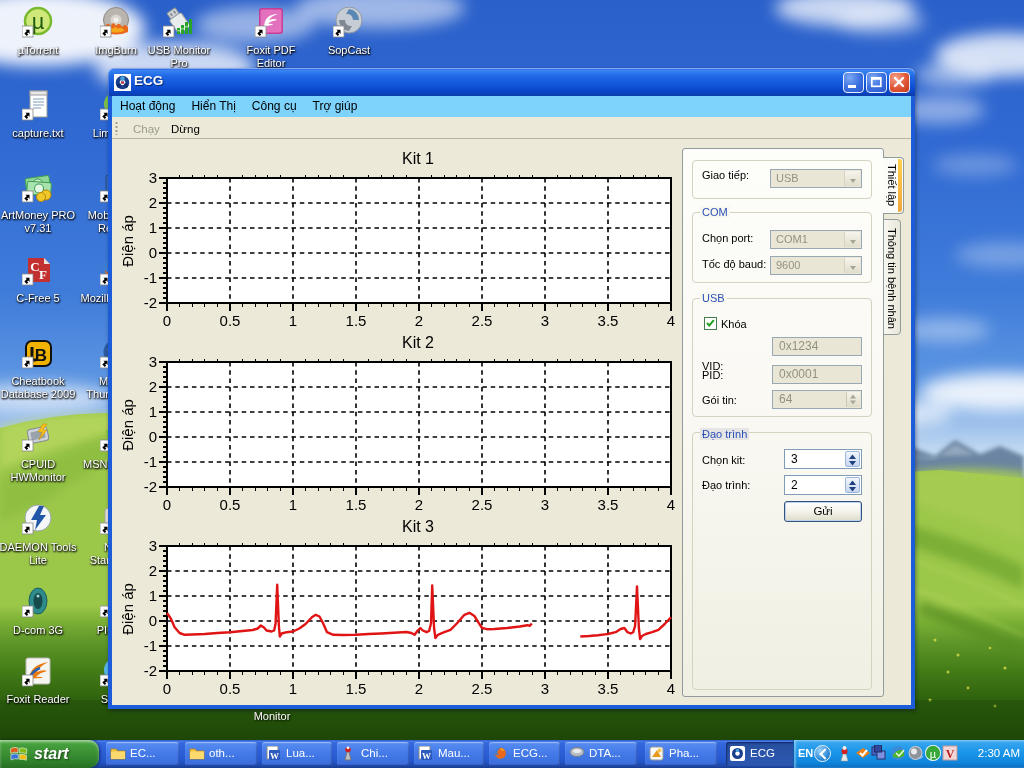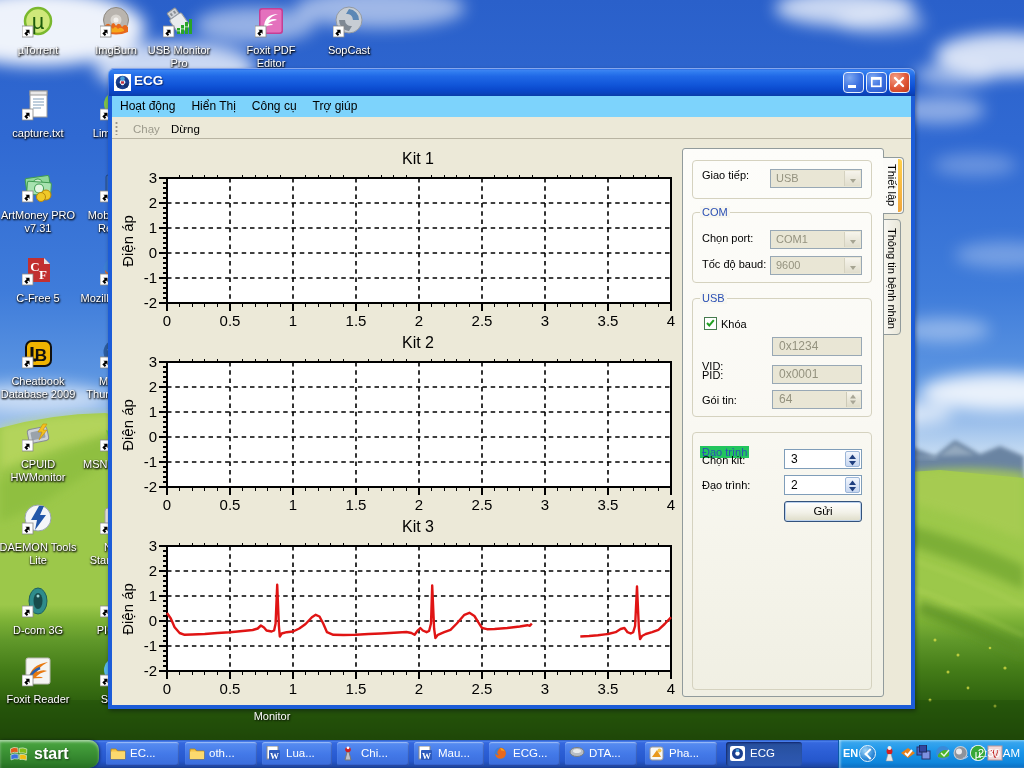--- a/index.html
+++ b/index.html
@@ -46,29 +46,29 @@
 .spin .ud{position:absolute;right:1px;top:1px;bottom:1px;width:14px;background:linear-gradient(180deg,#f6f4ea,#dedbc8);border-left:1px solid #cdcab8}
 .spinw{position:absolute;width:78px;height:20px;border:1px solid #7f9db9;background:#fff;font-size:12px;color:#000;line-height:18px;padding-left:6px}
 .spinw .ud{position:absolute;right:1px;top:1px;bottom:1px;width:15px;background:linear-gradient(180deg,#f2f6fd,#c6d6f0);border:1px solid #9cb6d8;border-radius:2px}
 .cb{position:absolute;width:13px;height:13px;background:#fff;border:1px solid #467b4e}
 .cb svg{display:block}
 .btn{position:absolute;width:78px;height:21px;border:1px solid #33527c;border-radius:3px;background:linear-gradient(180deg,#ffffff,#f2f1e8 55%,#dedcc8);font-size:11.5px;text-align:center;line-height:19px;color:#000;box-shadow:inset 0 0 0 1px #bcd2ee}
 #taskbar{position:absolute;left:0;top:740px;width:1024px;height:28px;z-index:5;
 background:linear-gradient(180deg,#2351b8 0%,#4b80ec 4%,#3568de 10%,#2c5fd6 40%,#2557cc 75%,#1c449e 97%,#15378a 100%)}
 #startbtn{position:absolute;left:0;top:0;width:99px;height:28px;border-radius:0 10px 10px 0;
 background:linear-gradient(180deg,#71b96b 0%,#47a23e 10%,#3b9134 45%,#2f7f2a 80%,#256e22 100%);
-box-shadow:inset 0 2px 3px rgba(255,255,255,.4),1px 0 3px rgba(0,0,30,.5);color:#fff;font-size:17px;font-weight:bold;}
+box-shadow:inset 0 2px 3px rgba(255,255,255,.4),1px 0 3px rgba(0,0,30,.5);color:#fff;font-size:17px;font-weight:bold;font-style:italic}
 #startbtn svg{position:absolute;left:9px;top:4px}
 #startbtn b{position:absolute;left:34px;top:5px;font-size:16px;text-shadow:1px 1px 2px rgba(0,0,0,.5)}
 .tbtn{position:absolute;top:2px;height:24px;border-radius:3px;background:linear-gradient(180deg,#6a9af4 0%,#558af0 8%,#4379e8 50%,#3c6edd 90%,#3058c0 100%);
 box-shadow:inset 0 1px 1px rgba(255,255,255,.35),inset -1px -1px 1px rgba(0,0,40,.25);color:#fff;font-size:11.5px}
 .tbtn svg{position:absolute;left:4px;top:4px}
 .tbtn span{position:absolute;left:24px;top:5px;white-space:nowrap}
 .tbtn.act{background:linear-gradient(180deg,#1e48a8 0%,#27509e 10%,#2b55ab 60%,#2d58b0 100%);box-shadow:inset 1px 1px 2px rgba(0,0,40,.5)}
-#tray{position:absolute;right:0;top:0;width:186px;height:28px;
+#tray{position:absolute;right:0;top:0;width:231px;height:28px;
 background:linear-gradient(180deg,#6cc2f4 0%,#36a4ee 10%,#1894e8 45%,#0f86dc 80%,#0a6cc0 100%);
 border-left:1px solid #0a5aa8;box-shadow:inset 2px 0 2px rgba(255,255,255,.35)}
 #tray .en{position:absolute;left:4px;top:7px;color:#fff;font-size:11px;font-weight:bold}
 #tray .hidec{position:absolute;left:20px;top:5px;width:17px;height:17px;border-radius:50%;
 background:radial-gradient(circle at 35% 30%,#9fd4f8,#2e8ad8 60%,#1a6cc0);border:1px solid #e8f4fc;color:#fff}
 #tray .hidec:after{content:"";position:absolute;left:5.5px;top:4px;width:6px;height:6px;border-left:2px solid #fff;border-bottom:2px solid #fff;transform:rotate(45deg)}
 #tray .ticons{position:absolute;left:43px;top:5px}
 #tray .clock{position:absolute;right:4px;top:7px;color:#fff;font-size:11.5px}
 #monlab{position:absolute;left:234px;top:710px;width:76px;text-align:center;color:#fff;font-size:11px;text-shadow:1px 1px 2px #000;z-index:2}
 </style></head><body>
@@ -896,21 +896,21 @@
 <div class="flab" style="left:594px;top:292px">VID:</div>
 <div class="tbox" style="left:664px;top:269px">0x1234</div>
 <div class="flab" style="left:594px;top:301px">PID:</div>
 <div class="tbox" style="left:664px;top:297px">0x0001</div>
 <div class="flab" style="left:594px;top:326px">Gói tin:</div>
 <div class="spin" style="left:664px;top:322px">64<div class="ud"><svg width="12" height="15" viewBox="0 0 12 15">
             <path d="M6 2.5 L9 6.5 H3 Z" fill="#a8a696"></path>
             <path d="M6 12.5 L3 8.5 H9 Z" fill="#a8a696"></path>
           </svg></div></div>
 <div class="grp" style="left:584px;top:364px;width:180px;height:258px"></div>
-<div class="glab" style="left:592px;top:378px;background:#22c55e">Đạo trình</div>
+<div class="glab" style="left:592px;top:360px;background:#e5e5e5">Đạo trình</div>
 <div class="flab" style="left:594px;top:386px">Chọn kit:</div>
 <div class="spinw" style="left:676px;top:381px">3<div class="ud"><svg width="13" height="16" viewBox="0 0 13 16">
             <path d="M6.5 2.5 L10 7 H3 Z" fill="#1f3f7f"></path>
             <path d="M6.5 13.5 L3 9 H10 Z" fill="#1f3f7f"></path>
           </svg></div></div>
 <div class="flab" style="left:594px;top:411px">Đạo trình:</div>
 <div class="spinw" style="left:676px;top:407px">2<div class="ud"><svg width="13" height="16" viewBox="0 0 13 16">
             <path d="M6.5 2.5 L10 7 H3 Z" fill="#1f3f7f"></path>
             <path d="M6.5 13.5 L3 9 H10 Z" fill="#1f3f7f"></path>
           </svg></div></div>

